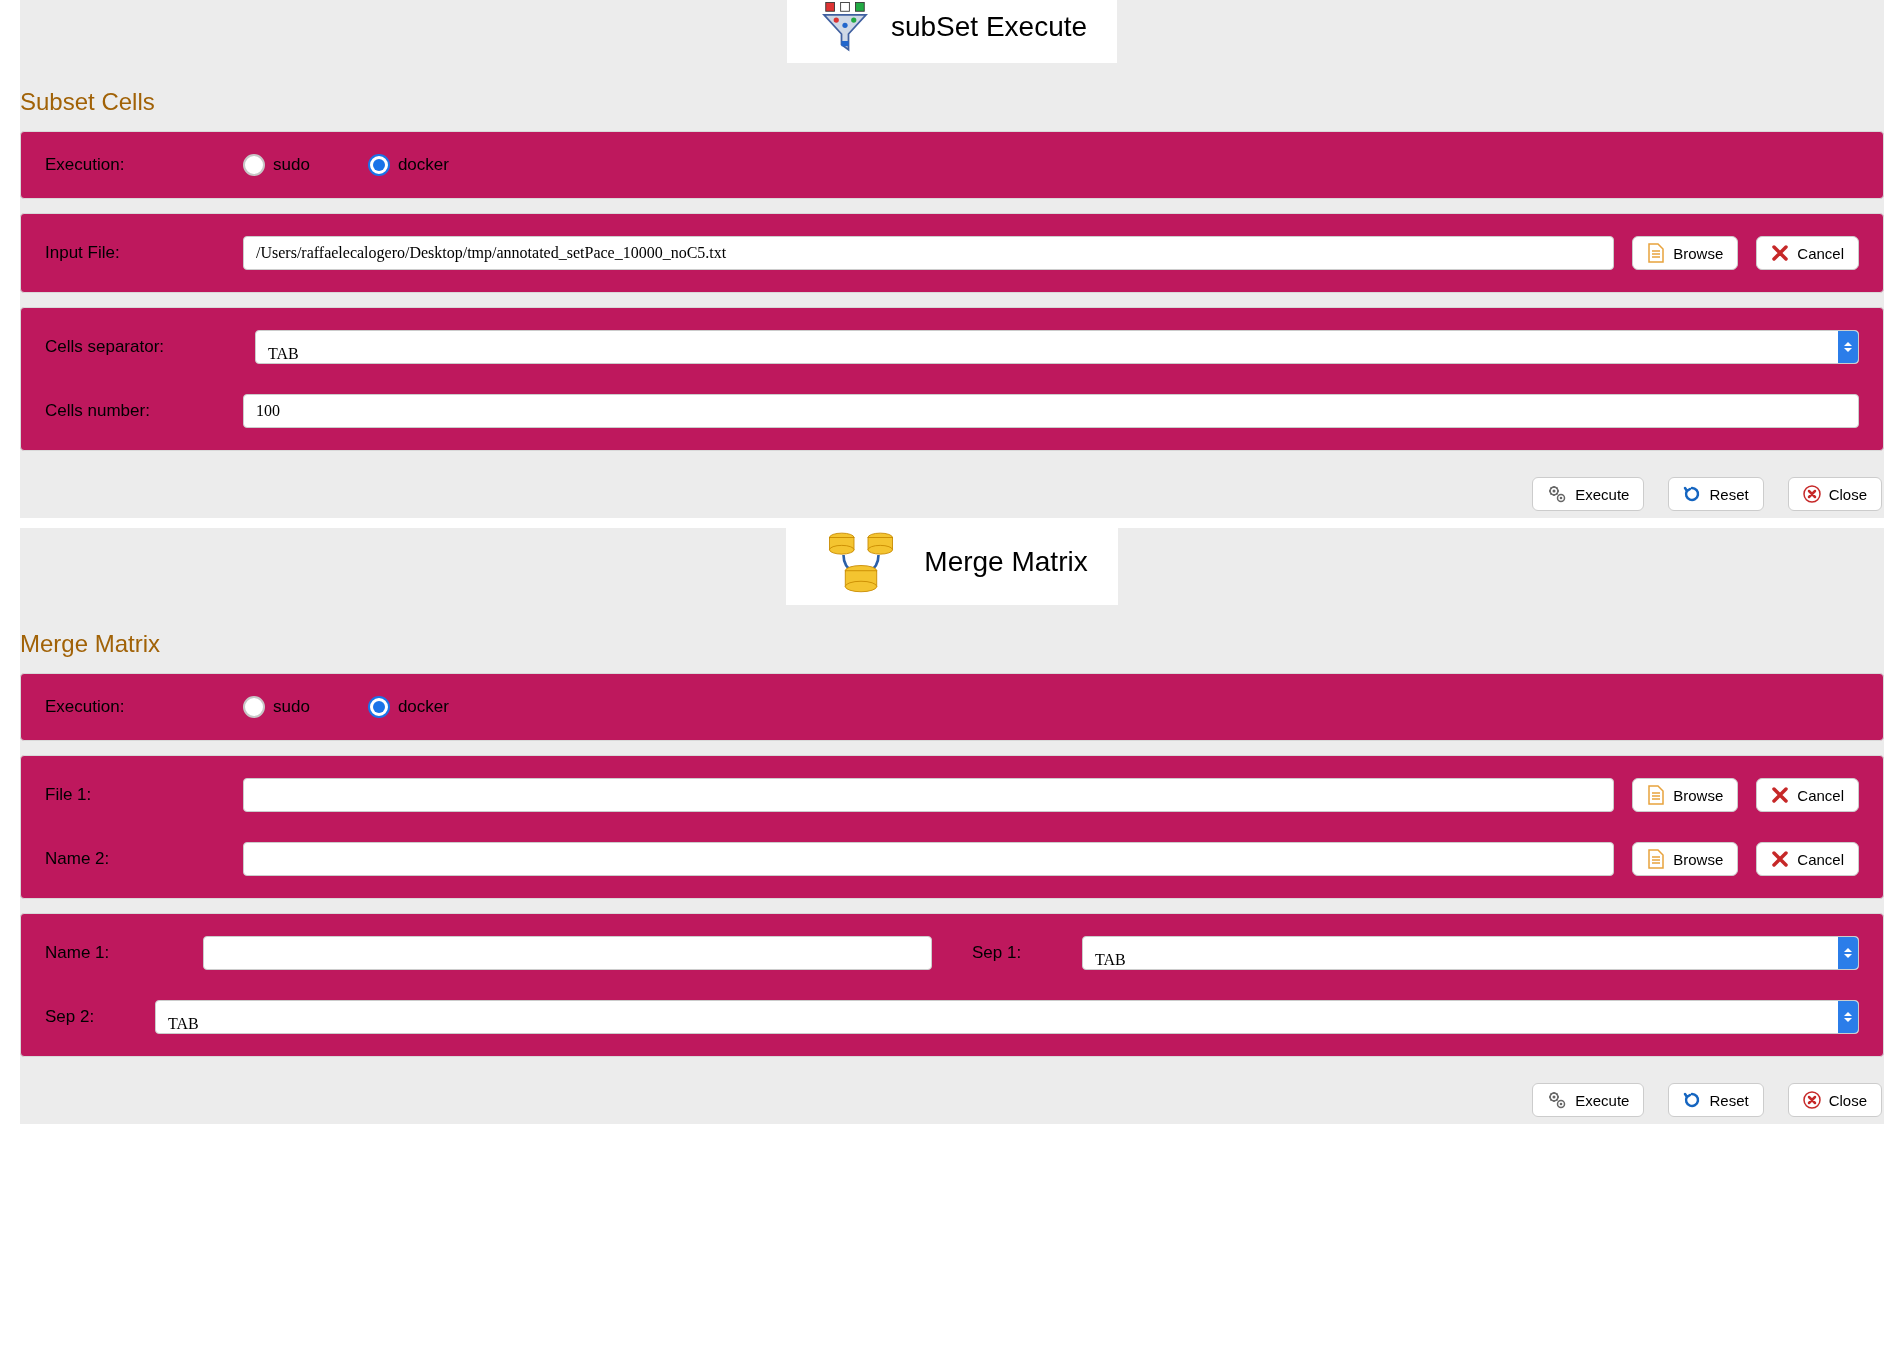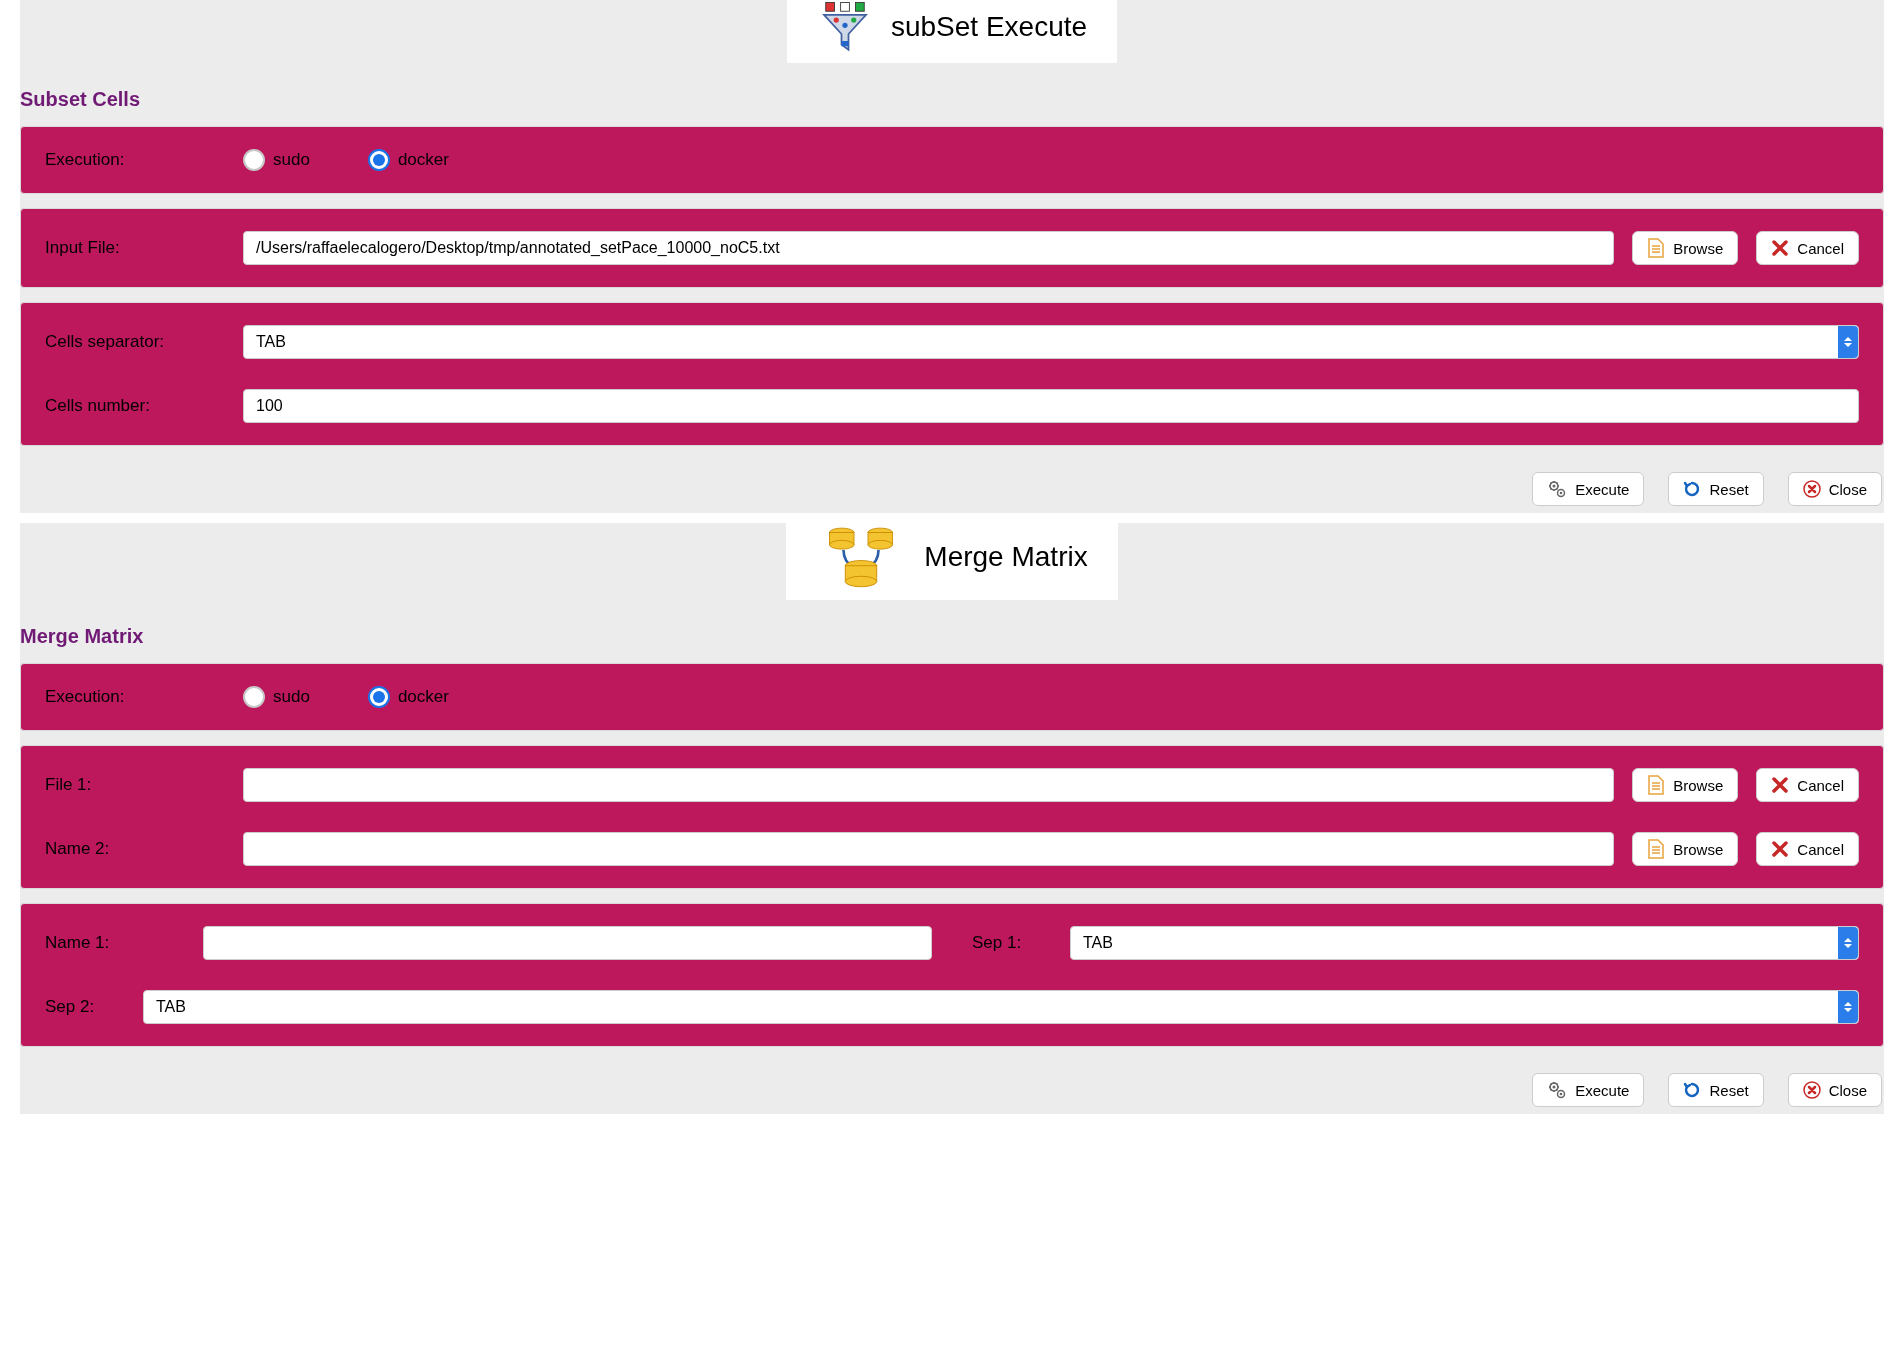--- a/index.html
+++ b/index.html
@@ -9,23 +9,23 @@
     font-family: Verdana, Geneva, sans-serif;
     font-size: 14px;
     background: #fff;
     width: 1904px;
   }
   .page {
     width: 1904px;
     padding: 0 20px 20px 20px;
   }
   .panel-title {
-    color: #701a75;
-    font-weight: bold;
-    font-size: 20px;
+    color: #a16207;
+    font-weight: normal;
+    font-size: 24px;
     margin: 25px 0 15px 0;
   }
   .hero {
     text-align: center;
     margin-top: -10px;
     margin-bottom: 10px;
   }
   .hero-inner {
     display: inline-flex;
     align-items: center;
@@ -80,27 +80,28 @@
     border-radius: 50%;
     background: #1a73e8;
   }
   input[type="text"], .select {
     flex: 1;
     height: 34px;
     border: 1px solid #ccc;
     border-radius: 4px;
     padding: 0 12px;
     font-size: 16px;
-    font-family: Liberation Sans, sans-serif;
+    font-family: Liberation Serif, serif;
     background: #fff;
   }
   .select {
     position: relative;
     display: flex;
-    align-items: center;
+    align-items: flex-end;
+    margin-left: 12px;
   }
   .select-arrow {
     position: absolute;
     right: 0; top: 0; bottom: 0;
     width: 20px;
     background: #2b7de9;
     border-radius: 0 4px 4px 0;
     display: flex;
     flex-direction: column;
     align-items: center;

